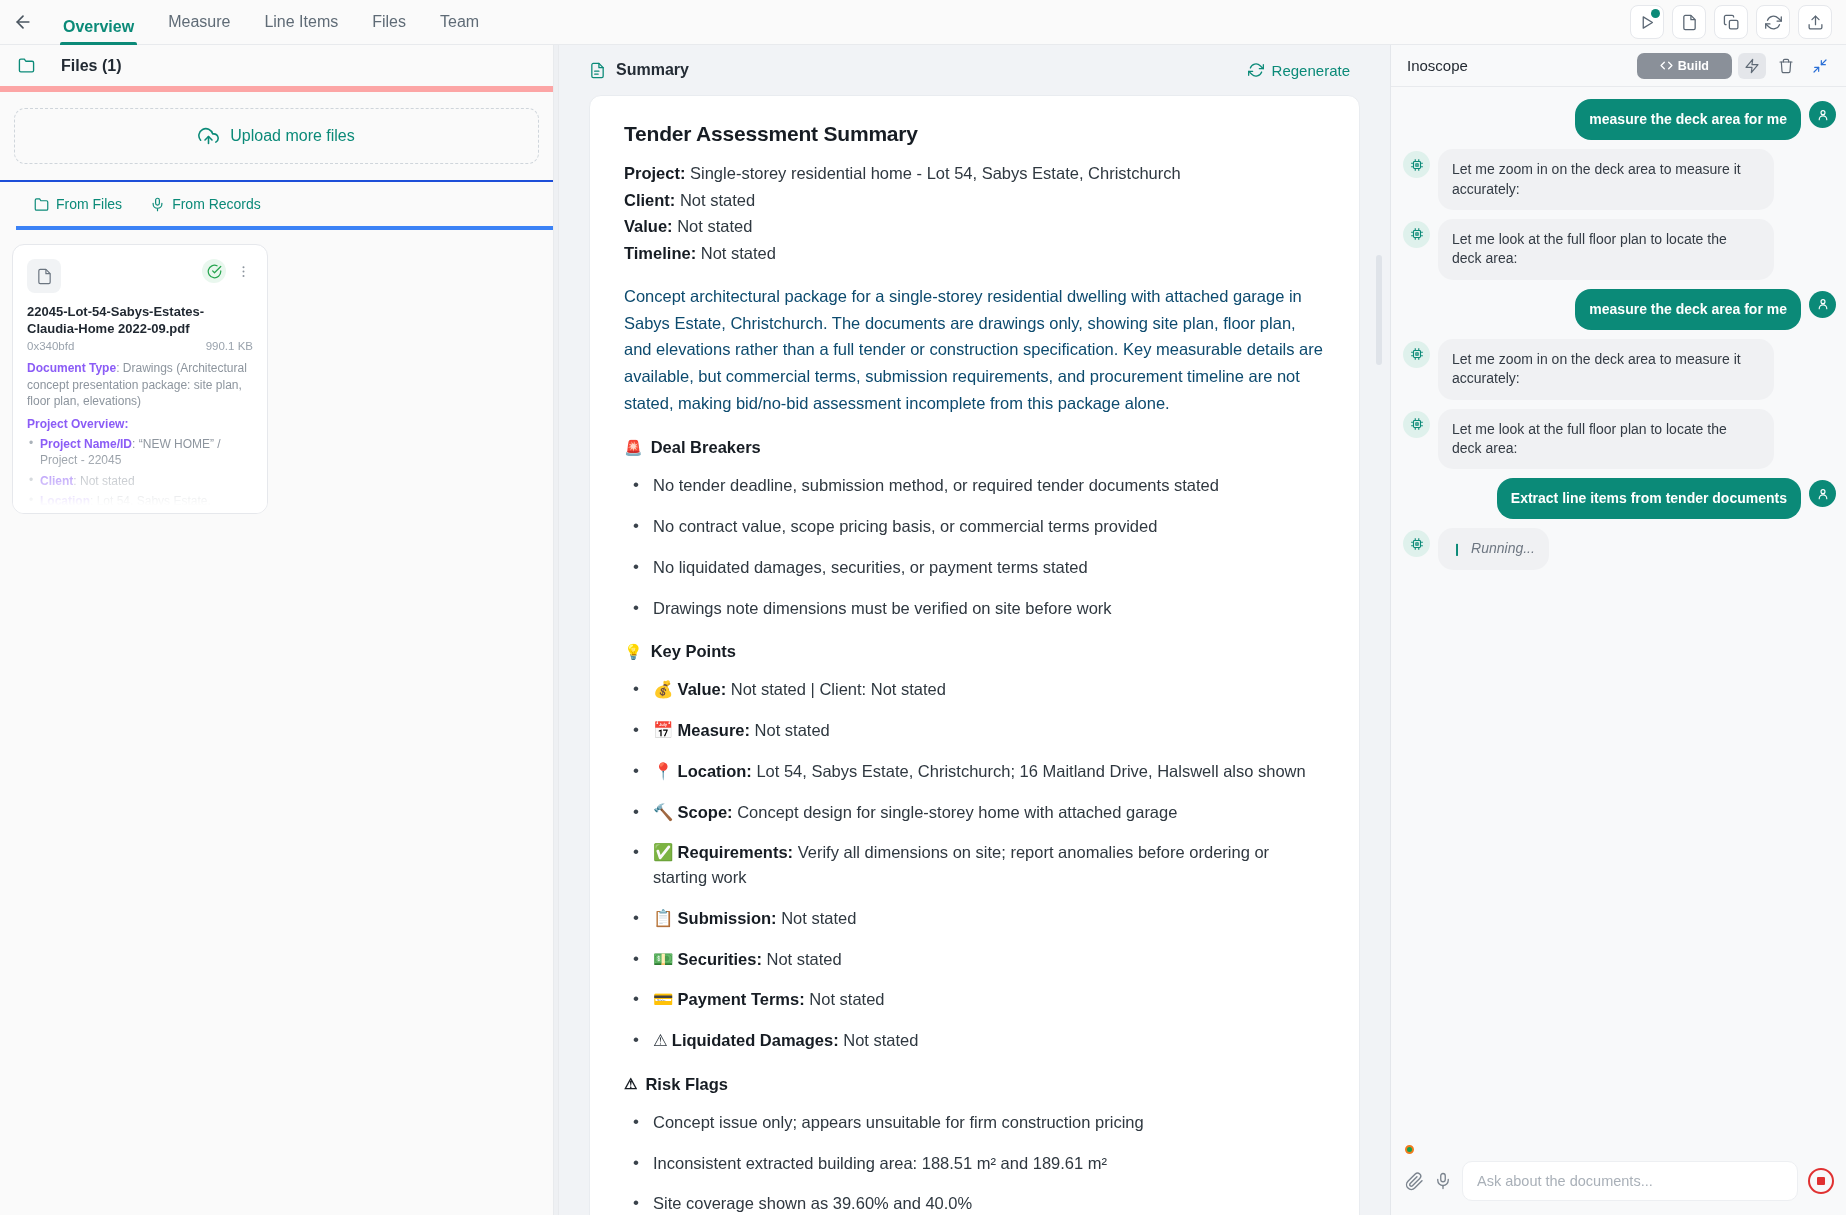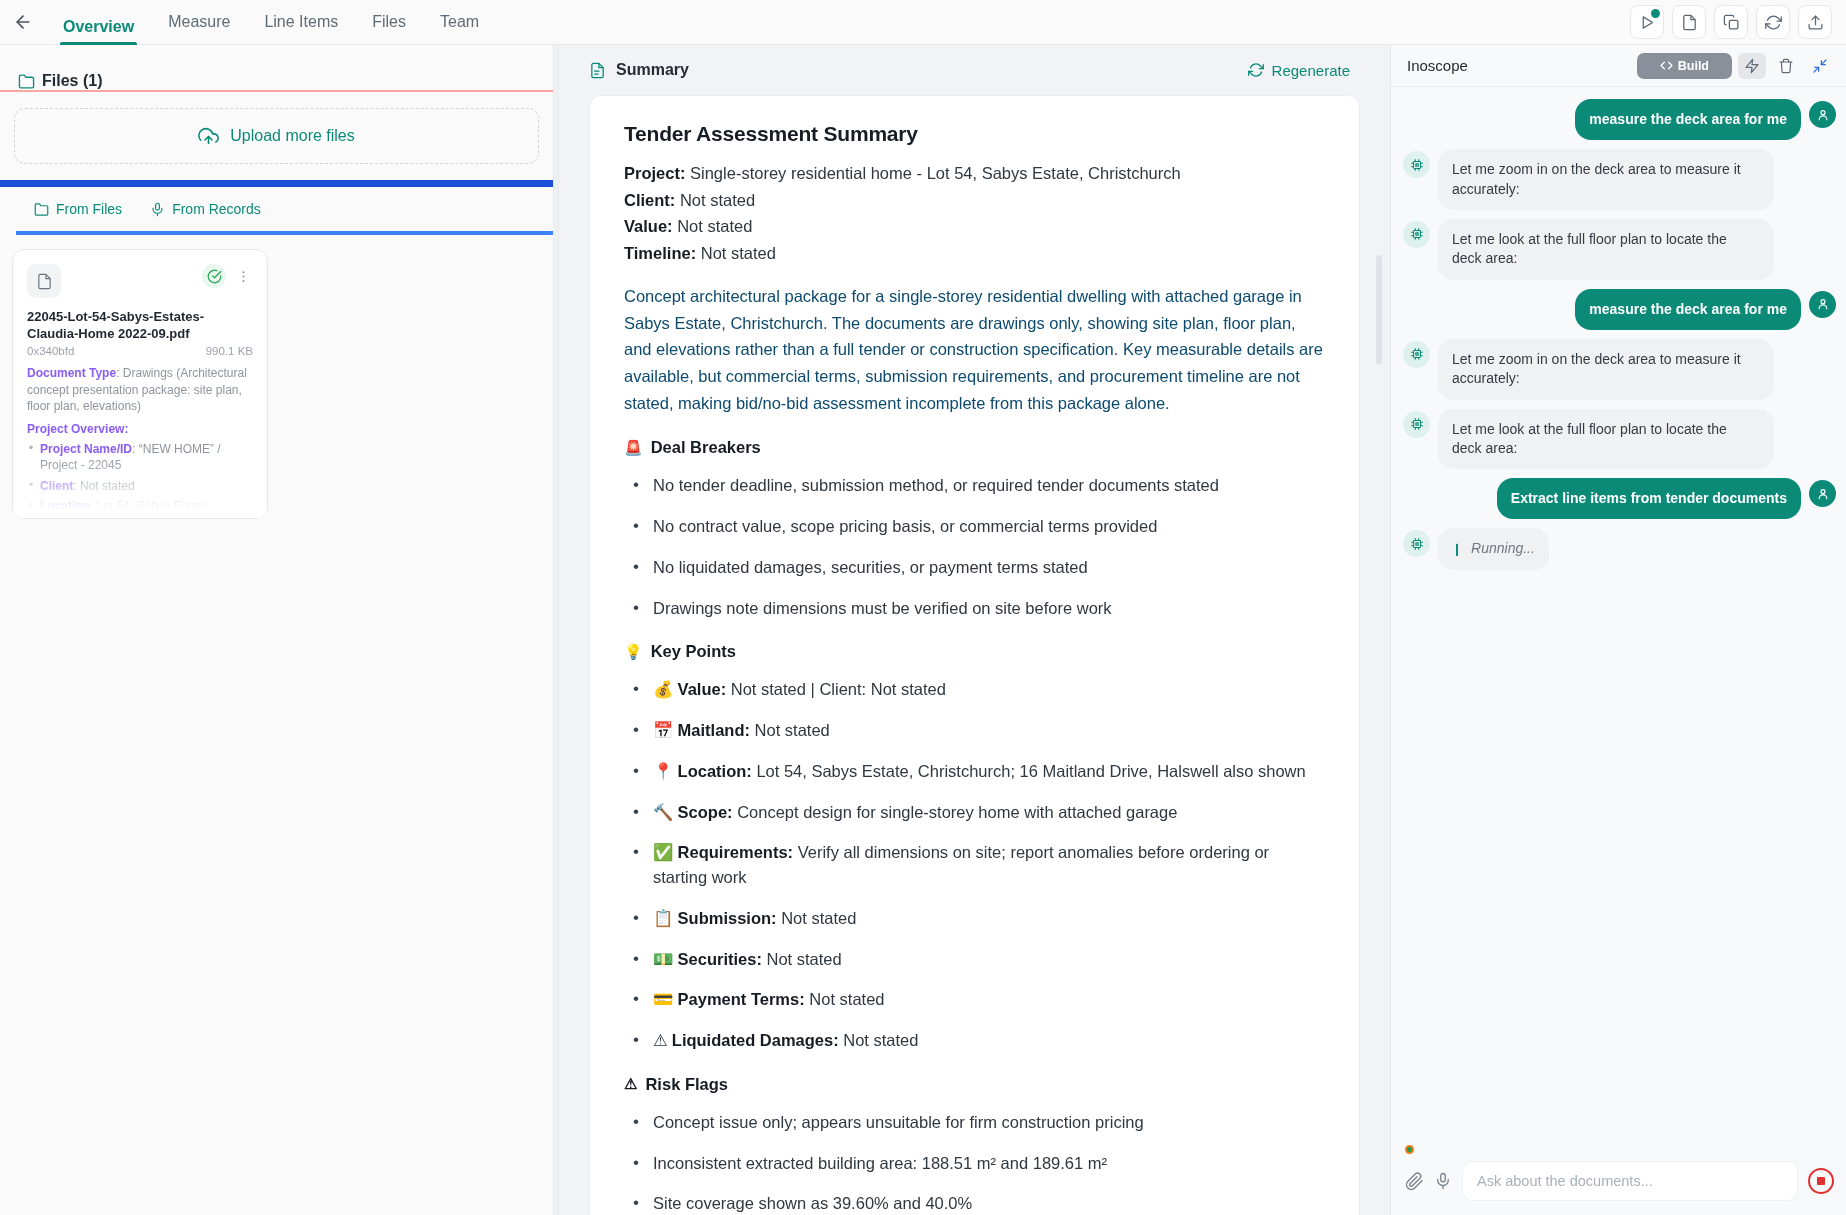--- a/index.html
+++ b/index.html
@@ -51,25 +51,25 @@
   
   .body { flex: 1 1 auto; display: flex; min-height: 0; }
 
   
   .sidebar {
     width: 554px; flex: 0 0 554px; background: #fafafa;
     border-right: 1px solid #e8eaed; display: flex; flex-direction: column;
     min-height: 0;
   }
   .files-head {
-    height: 47px; flex: 0 0 47px; display: flex; align-items: flex-end;
-    gap: 7px; padding: 0 18px; border-bottom: 2px solid #fca5a5;
+    height: 47px; flex: 0 0 47px; display: flex; align-items: center;
+    gap: 26px; padding: 0 18px; border-bottom: 6px solid #fca5a5;
   }
   .files-head .label { font-size: 16px; font-weight: bold; color: #222a33; }
-  .upload-zone-wrap { padding: 16px 14px; border-bottom: 7px solid #1d4ed8; }
+  .upload-zone-wrap { padding: 16px 14px; border-bottom: 2px solid #1d4ed8; }
   .upload-zone {
     height: 56px; border: 1px dashed #cfd5db; border-radius: 11px;
     display: flex; align-items: center; justify-content: center; gap: 11px;
     cursor: pointer; background: transparent;
   }
   .upload-zone .txt { font-size: 16px; color: #0b8a78; font-weight: 500; }
   .src-row {
     height: 48px; flex: 0 0 48px; display: flex; align-items: center;
     gap: 28px; padding: 0 18px; border-bottom: 4px solid #3b82f6; margin-left: 16px;
   }
@@ -436,21 +436,21 @@
             <li>No liquidated damages, securities, or payment terms stated</li>
             <li>Drawings note dimensions must be verified on site before work</li>
           </ul>
 
           <div class="sec-h">
             <span class="emj">💡</span>
             <span>Key Points</span>
           </div>
           <ul class="blist">
             <li><span class="emj">💰</span><b>Value:</b><span> Not stated | Client: Not stated</span></li>
-            <li><span class="emj">📅</span><b>Maitland:</b><span> Not stated</span></li>
+            <li><span class="emj">📅</span><b>Measure:</b><span> Not stated</span></li>
             <li><span class="emj">📍</span><b>Location:</b><span> Lot 54, Sabys Estate, Christchurch; 16 Maitland Drive, Halswell also shown</span></li>
             <li><span class="emj">🔨</span><b>Scope:</b><span> Concept design for single-storey home with attached garage</span></li>
             <li><span class="emj">✅</span><b>Requirements:</b><span> Verify all dimensions on site; report anomalies before ordering or starting work</span></li>
             <li><span class="emj">📋</span><b>Submission:</b><span> Not stated</span></li>
             <li><span class="emj">💵</span><b>Securities:</b><span> Not stated</span></li>
             <li><span class="emj">💳</span><b>Payment Terms:</b><span> Not stated</span></li>
             <li><span class="emj">⚠</span><b>Liquidated Damages:</b><span> Not stated</span></li>
           </ul>
 
           <div class="sec-h">

